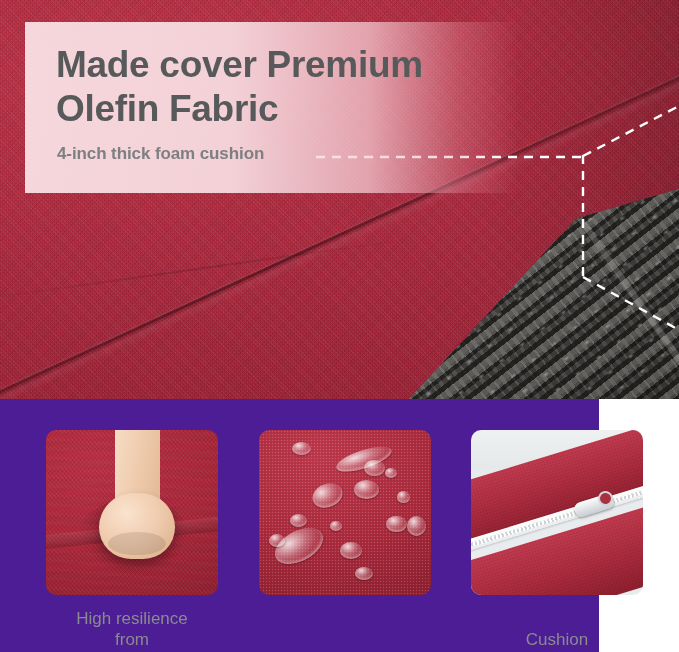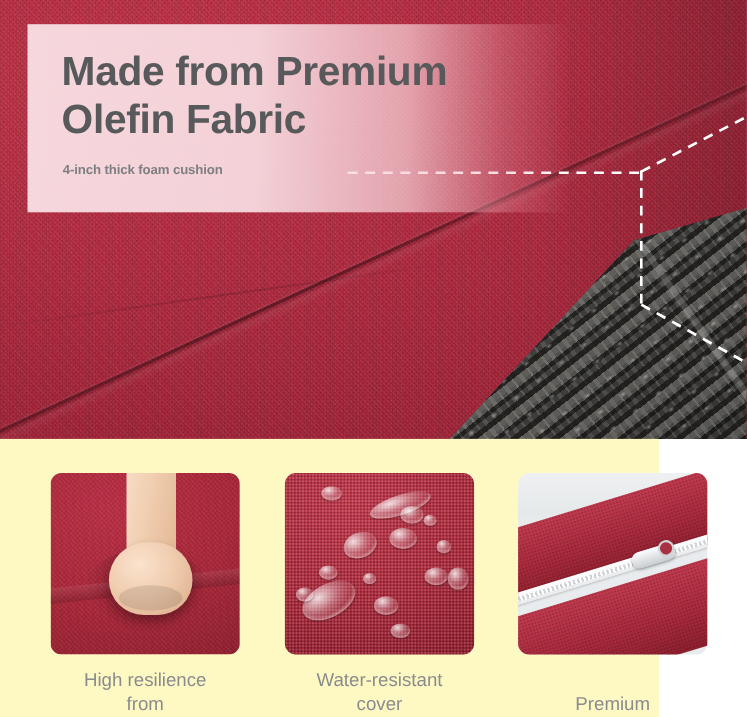--- a/index.html
+++ b/index.html
@@ -92,25 +92,25 @@
         rgba(232,150,165,.34) 88%,
         rgba(210,90,110,.02) 100%);
   }
   .overlay-inner{position:absolute;left:0;top:0;width:100%;height:100%;}
 
   .headline{position:absolute;left:31px;top:21px;width:430px;
     font-size:37px;line-height:44px;font-weight:700;color:#58595b;
     letter-spacing:-.3px;}
   .headline .l2{display:block;}
   .subline{position:absolute;left:32px;top:121px;
-    font-size:12px;line-height:22px;font-weight:600;color:#7e7f82;
+    font-size:17px;line-height:22px;font-weight:600;color:#7e7f82;
     letter-spacing:-.1px;}
 
   
-  .features{position:absolute;left:0;top:399px;width:599px;height:253px;background:#fef9c3;}
+  .features{position:absolute;left:0;top:399px;width:599px;height:253px;background:#4c1d95;}
   .feature{position:absolute;top:31px;width:172px;}
   .f1{left:46px;}
   .f2{left:259px;}
   .f3{left:471px;}
 
   .thumb{position:relative;width:172px;height:165px;border-radius:10px;overflow:hidden;}
 
   
   .t1{background:
       repeating-linear-gradient(48deg, rgba(255,255,255,.05) 0 1px, rgba(0,0,0,0) 1px 3px),
@@ -196,21 +196,21 @@
     <svg class="callout" width="679" height="399" viewBox="0 0 679 399">
       <line x1="316" y1="157" x2="583" y2="157" stroke="#ffffff" stroke-width="2.4" stroke-dasharray="9 7" stroke-linecap="butt"></line>
       <line x1="583" y1="155" x2="583" y2="277" stroke="#ffffff" stroke-width="2.4" stroke-dasharray="9 7" stroke-linecap="butt"></line>
       <line x1="583" y1="156" x2="679" y2="106" stroke="#ffffff" stroke-width="2.4" stroke-dasharray="9 7" stroke-linecap="butt"></line>
       <line x1="583" y1="277" x2="679" y2="330" stroke="#ffffff" stroke-width="2.4" stroke-dasharray="9 7" stroke-linecap="butt"></line>
     </svg>
 
     <div class="overlay">
       <div class="overlay-inner">
         <div class="headline">
-          <span>Made from Premium</span>
+          <span>Made cover Premium</span>
           <span class="l2">Olefin Fabric</span>
         </div>
         <div class="subline">4-inch thick foam cushion</div>
       </div>
     </div>
   </div>
 
   <div class="features">
 
     <div class="feature f1">
@@ -239,35 +239,31 @@
         <div class="drop" style="left:86%;top:52%;width:11%;height:12%;"></div>
         <div class="drop" style="left:18%;top:51%;width:10%;height:8%;"></div>
         <div class="drop" style="left:6%;top:63%;width:9%;height:8%;"></div>
         <div class="drop" style="left:47%;top:68%;width:13%;height:10%;"></div>
         <div class="drop" style="left:56%;top:83%;width:10%;height:8%;"></div>
         <div class="drop" style="left:19%;top:7%;width:11%;height:8%;"></div>
         <div class="drop" style="left:73%;top:23%;width:7%;height:6%;"></div>
         <div class="drop" style="left:80%;top:37%;width:8%;height:7%;"></div>
         <div class="drop" style="left:41%;top:55%;width:7%;height:6%;"></div>
       </div>
-      <div class="caption">
-        <span>Water-resistant</span><br>
-        <span>cover</span>
-      </div>
     </div>
 
     <div class="feature f3">
       <div class="thumb t3">
         <div class="band b1"></div>
         <div class="band b2"></div>
         <div class="zip-tape"></div>
         <div class="zip-teeth"></div>
         <div class="slider"></div>
         <div class="pull"></div>
       </div>
       <div class="caption">
         <br>
-        <span>Premium</span>
+        <span>Cushion</span>
       </div>
     </div>
 
   </div>
 </div>
 
 </body></html>

